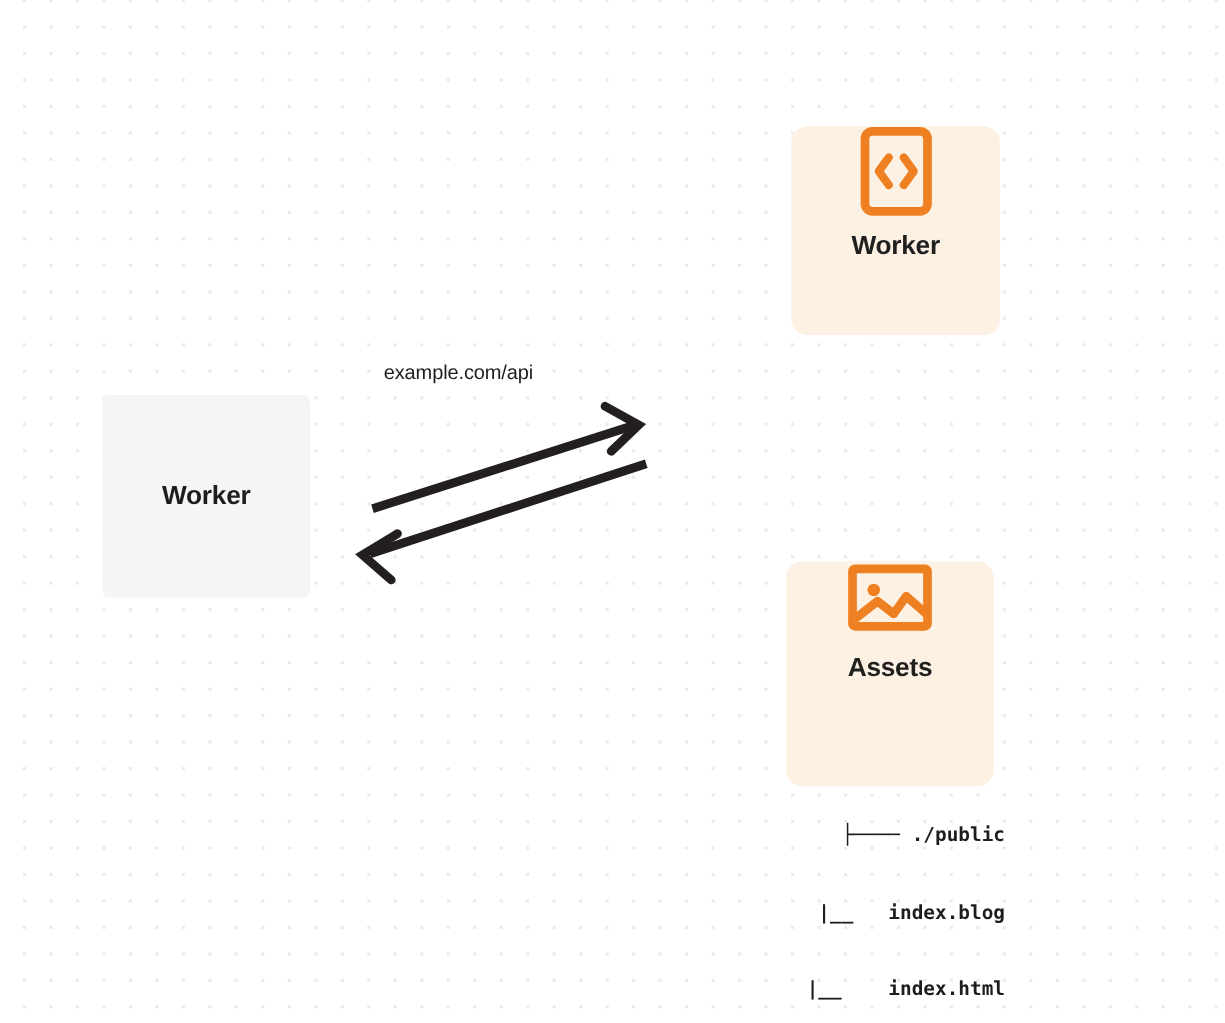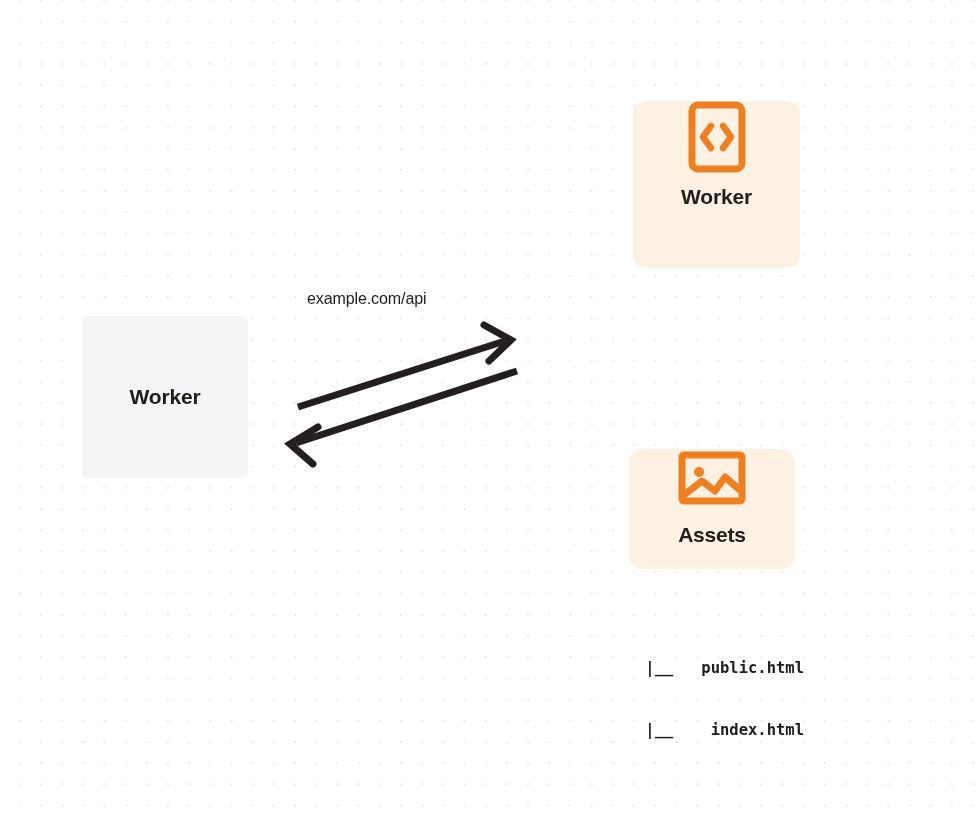--- a/index.html
+++ b/index.html
@@ -83,21 +83,21 @@
   #worker-card {
     left: 633px;
     top: 101px;
     width: 167px;
     height: 167px;
   }
   #assets-card {
     left: 629px;
     top: 449px;
     width: 166px;
-    height: 120px;
+    height: 180px;
   }
   .service-card .card-icon {
     display: block;
     line-height: 0;
   }
   #worker-card .card-icon { margin-bottom: 12px; }
   #assets-card .card-icon { margin-bottom: 16px; }
   .service-card .card-label {
     font-size: 21px;
     font-weight: bold;
@@ -184,18 +184,19 @@
       <svg width="68" height="58" viewBox="0 0 68 58" xmlns="http://www.w3.org/2000/svg">
         <rect x="4" y="6" width="60" height="46" rx="2" ry="2" fill="none" stroke="#ef8022" stroke-width="7"></rect>
         <circle cx="21" cy="23" r="5" fill="#ef8022"></circle>
         <polyline points="6,46 24,32 37,42 47,28 63,42" fill="none" stroke="#ef8022" stroke-width="7" stroke-linecap="round" stroke-linejoin="round"></polyline>
       </svg>
     </span>
     <span class="card-label">Assets</span>
   </div>
 
   <div id="asset-file-tree">
-    <span class="tree-row">   |__   public.html</span>
+    <span class="tree-row">├──── ./public</span>
+    <span class="tree-row">   |__   index.blog</span>
     <span class="tree-row">   |__    index.html</span>
     
   </div>
 
 </div>
 
 </body></html>

